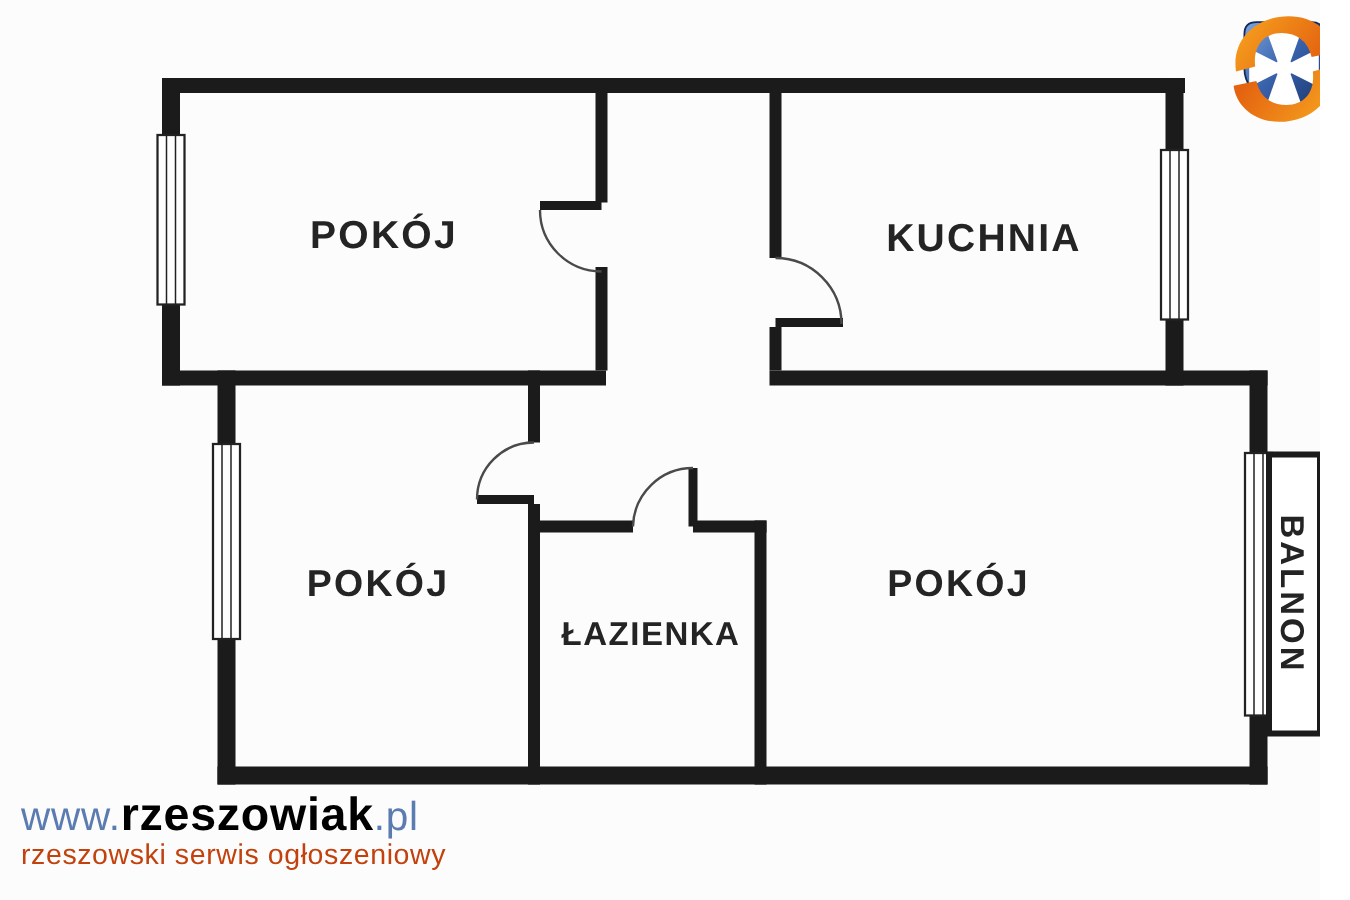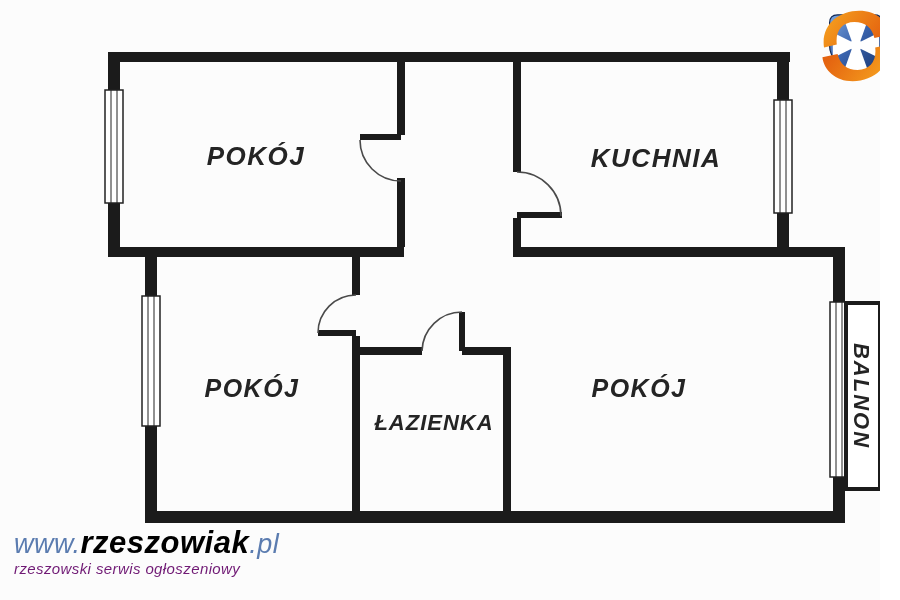--- a/index.html
+++ b/index.html
@@ -2,37 +2,36 @@
 <html><head>
 <meta charset="utf-8">
 <style>
   html,body{margin:0;padding:0;}
   .stage{
     position:relative;
     width:880px;height:600px;
     background:#fcfcfc;
     overflow:hidden;
     font-family:"Liberation Sans", sans-serif;
-    font-style:italic;
   }
   .plan{position:absolute;left:0;top:0;}
   .room-label{
     font-family:"Liberation Sans", sans-serif;
     font-weight:bold;
     fill:#242424;
   }
   .logo{position:absolute;left:816px;top:6px;}
   .watermark{
     position:absolute;left:14px;top:527px;
     line-height:1.0;
     white-space:nowrap;
   }
   .wm-line1{font-size:27px;color:#5b7cb0;letter-spacing:0.5px;}
   .wm-name{font-size:31px;font-weight:bold;color:#000000;letter-spacing:0.5px;}
-  .wm-line2{font-size:15px;color:#701a75;letter-spacing:0.4px;margin-top:3px;}
+  .wm-line2{font-size:19px;color:#c2410c;letter-spacing:0.4px;margin-top:3px;}
 </style>
 </head>
 <body>
 
 <div class="stage">
 
   <svg class="plan" width="900" height="600" viewBox="0 0 900 600">
 
     <g fill="#1b1b1b">
       <rect x="108" y="52" width="682" height="10"></rect>

